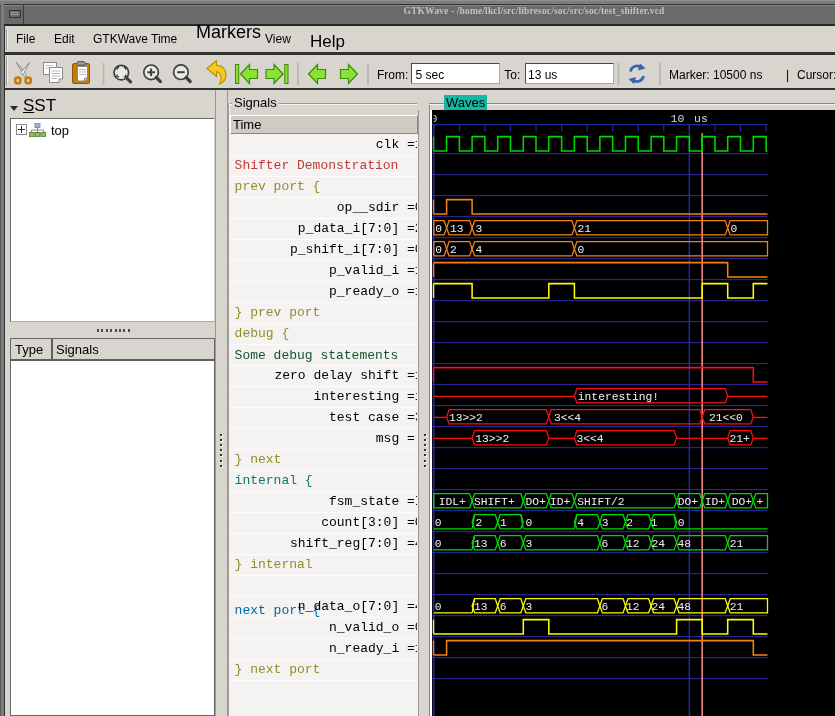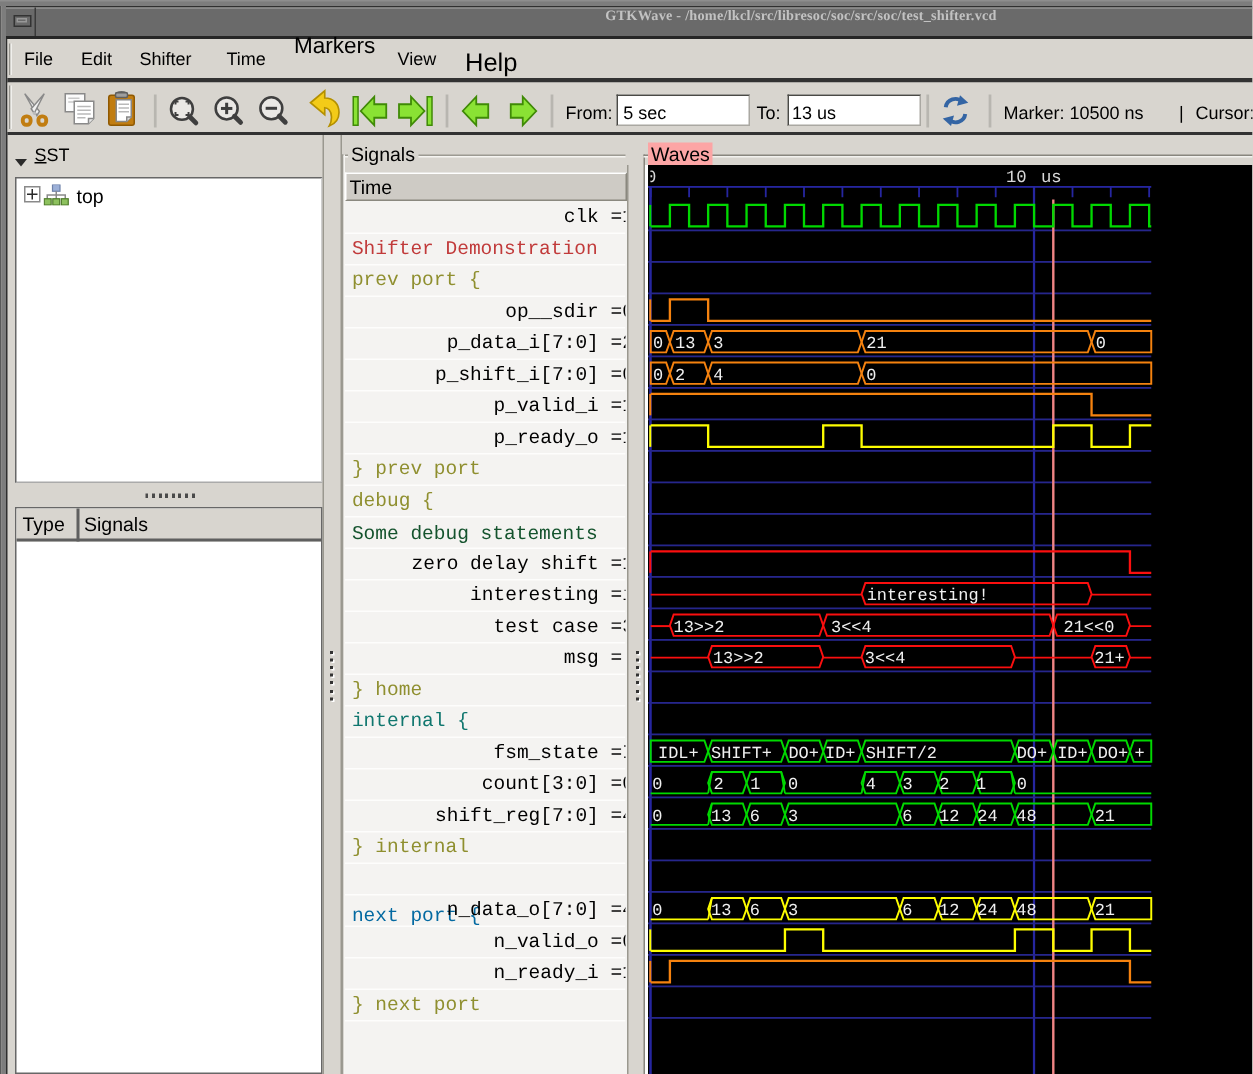--- a/index.html
+++ b/index.html
@@ -20,23 +20,23 @@
 <div class="abs" style="left:11px;top:12px;width:7px;height:3px;border:1px solid #989898"></div>
 <div class="abs" style="left:219px;top:6px;width:630px;text-align:center;font-family:'Liberation Serif',serif;
  font-weight:bold;font-size:9.5px;color:#c2c2c2;letter-spacing:0.15px">GTKWave - /home/lkcl/src/libresoc/soc/src/soc/test_shifter.vcd</div>
 
 <div class="abs" style="left:5px;top:26px;width:830px;height:26px;background:#d8d5cf"></div>
 <div class="abs" style="left:6.2px;top:28.5px;width:1px;height:21px;background:#96948e"></div>
 <div class="abs" style="left:7.2px;top:28.5px;width:1px;height:21px;background:#f0efec"></div>
 <div class="abs" style="left:5px;top:52px;width:830px;height:2.5px;background:#323232"></div>
 <div class="abs" style="left:16px;top:31.5px;font-size:12px">File</div>
 <div class="abs" style="left:54px;top:31.5px;font-size:12px">Edit</div>
-<div class="abs" style="left:93px;top:31.5px;font-size:12px">Shifter</div>
+<div class="abs" style="left:93px;top:31.5px;font-size:12px">GTKWave</div>
 <div class="abs" style="left:151px;top:31.5px;font-size:12px">Time</div>
-<div class="abs" style="left:196px;top:22px;font-size:15px">Markers</div>
+<div class="abs" style="left:196px;top:22px;font-size:18px">Markers</div>
 <div class="abs" style="left:265px;top:31.5px;font-size:12px">View</div>
 <div class="abs" style="left:310px;top:31.5px;font-size:17px">Help</div>
 
 <div class="abs" style="left:5px;top:54.5px;width:830px;height:33px;background:#d8d5cf"></div>
 <div class="abs" style="left:6.2px;top:57px;width:1px;height:29px;background:#96948e"></div>
 <div class="abs" style="left:7.2px;top:57px;width:1px;height:29px;background:#f0efec"></div>
 <div class="abs" style="left:5px;top:87.5px;width:830px;height:2.5px;background:#323232"></div>
 <svg style="position:absolute;left:0;top:0" width="835" height="96" viewBox="0 0 835 96">
     <g stroke="#8a8a8a" stroke-width="1" fill="#f2f2f2">
       <path d="M16.5,62.5 L24.6,77 L26.3,74.2 Z"></path>
@@ -112,21 +112,21 @@
 <div class="abs" style="left:525px;top:62.5px;width:89px;height:21.5px;background:#fff;border:1.5px solid #4a4a46;border-bottom-color:#aaa8a2;border-right-color:#aaa8a2"></div>
 <div class="abs" style="left:528px;top:67.5px;font-size:12px">13 us</div>
 <div class="abs" style="left:669px;top:67.5px;font-size:12px">Marker: 10500 ns</div>
 <div class="abs" style="left:786px;top:67.5px;font-size:12px">|</div>
 <div class="abs" style="left:797px;top:67.5px;font-size:12px;white-space:pre">Cursor: 13 us</div>
 
 <div class="abs" style="left:9.5px;top:100px;width:7px;height:6px">
  <svg width="8" height="6">
       <path d="M0,0 L8,0 L4,5 Z" fill="#2a2a2a"></path>
     </svg></div>
-<div class="abs" style="left:23px;top:95.5px;font-size:12px"><span style="text-decoration:underline">S</span>ST</div>
+<div class="abs" style="left:23px;top:95.5px;font-size:17px"><span style="text-decoration:underline">S</span>ST</div>
 <div class="abs" style="left:10px;top:118px;width:205px;height:204px;background:#fff;border:1px solid #676767;border-bottom-color:#aaa;border-right-color:#cfcfcf"></div>
 
 <div class="abs" style="left:16px;top:123.5px;width:11px;height:11px;border:1px solid #8a8a8a;background:#fff"></div>
 <div class="abs" style="left:18px;top:128.5px;width:7px;height:1px;background:#2a2a2a"></div>
 <div class="abs" style="left:21px;top:125.5px;width:1px;height:7px;background:#2a2a2a"></div>
 <div class="abs" style="left:29px;top:123px;width:17px;height:14px">
 <svg width="17" height="14" viewBox="0 0 17 14">
 <rect x="6" y="0" width="5" height="4.5" fill="#9cb0d8" stroke="#6e82aa" stroke-width="0.8"></rect>
 <path d="M8.5,4.5 L8.5,7 M2.5,9.5 L2.5,7 L14.5,7 L14.5,9.5 M8.5,7 L8.5,9.5" stroke="#8a8a8a" fill="none"></path>
 <rect x="0.5" y="9.5" width="4.6" height="4.2" fill="#8dc15e" stroke="#4e7a2a" stroke-width="0.8"></rect>
@@ -223,21 +223,21 @@
       <div style="position:absolute;left:290.0px;top:241.5px;color:#000;white-space:pre">p_shift_i[7:0] =0</div>
       <div style="position:absolute;left:329.0px;top:262.5px;color:#000;white-space:pre">p_valid_i =1</div>
       <div style="position:absolute;left:329.0px;top:283.5px;color:#000;white-space:pre">p_ready_o =1</div>
       <div style="position:absolute;left:234.6px;top:304.5px;color:#8f8f2f;white-space:pre">} prev port</div>
       <div style="position:absolute;left:234.6px;top:325.5px;color:#8f8f2f;white-space:pre">debug {</div>
       <div style="position:absolute;left:234.6px;top:348px;color:#14532d;white-space:pre">Some debug statements</div>
       <div style="position:absolute;left:274.4px;top:367.5px;color:#000;white-space:pre">zero delay shift =1</div>
       <div style="position:absolute;left:313.4px;top:388.5px;color:#000;white-space:pre">interesting =interesting!</div>
       <div style="position:absolute;left:329.0px;top:409.5px;color:#000;white-space:pre">test case =3&lt;&lt;4</div>
       <div style="position:absolute;left:375.8px;top:430.5px;color:#000;white-space:pre">msg =</div>
-      <div style="position:absolute;left:234.6px;top:451.5px;color:#8f8f2f;white-space:pre">} home</div>
+      <div style="position:absolute;left:234.6px;top:451.5px;color:#8f8f2f;white-space:pre">} next</div>
       <div style="position:absolute;left:234.6px;top:472.5px;color:#0f766e;white-space:pre">internal {</div>
       <div style="position:absolute;left:329.0px;top:493.5px;color:#000;white-space:pre">fsm_state =ID+</div>
       <div style="position:absolute;left:321.2px;top:514.5px;color:#000;white-space:pre">count[3:0] =0</div>
       <div style="position:absolute;left:290.0px;top:535.5px;color:#000;white-space:pre">shift_reg[7:0] =48</div>
       <div style="position:absolute;left:234.6px;top:556.5px;color:#8f8f2f;white-space:pre">} internal</div>
       <div style="position:absolute;left:234.6px;top:603px;color:#0369a1;white-space:pre">next port {</div>
       <div style="position:absolute;left:297.8px;top:598.5px;color:#000;white-space:pre">n_data_o[7:0] =48</div>
       <div style="position:absolute;left:329.0px;top:619.5px;color:#000;white-space:pre">n_valid_o =0</div>
       <div style="position:absolute;left:329.0px;top:640.5px;color:#000;white-space:pre">n_ready_i =1</div>
       <div style="position:absolute;left:234.6px;top:661.5px;color:#8f8f2f;white-space:pre">} next port</div>
@@ -426,13 +426,13 @@
     <text x="651.5" y="610.3" font-family="Liberation Mono, monospace" font-size="11.3" fill="#f0f0f0">24</text>
     <text x="677.5" y="610.3" font-family="Liberation Mono, monospace" font-size="11.3" fill="#f0f0f0">48</text>
     <text x="729.8" y="610.3" font-family="Liberation Mono, monospace" font-size="11.3" fill="#f0f0f0">21</text>
     <path d="M433.8,633.9 L523.3,633.9 L523.3,619.6 L548.8,619.6 L548.8,633.9 L676.6,633.9 L676.6,619.6 L702.2,619.6 L702.2,633.9 L727.7,633.9 L727.7,619.6 L753.3,619.6 L753.3,633.9 L767.5,633.9" fill="none" stroke="#fdfd00" stroke-width="1.55"></path>
     <line x1="433.5" y1="619.6" x2="433.5" y2="633.9" stroke="#fdfd00" stroke-width="1.4"></line>
     <path d="M433.8,654.9 L446.6,654.9 L446.6,640.6 L753.3,640.6 L753.3,654.9 L767.5,654.9" fill="none" stroke="#f5820f" stroke-width="1.55"></path>
     <line x1="433.5" y1="640.6" x2="433.5" y2="654.9" stroke="#f5820f" stroke-width="1.4"></line>
   </svg>
 <div class="abs" style="left:429.3px;top:102.5px;width:406px;height:1px;background:#88867e"></div>
 <div class="abs" style="left:429.3px;top:103.5px;width:406px;height:1px;background:#f2f1ee"></div>
-<div class="abs" style="left:432px;top:95px;background:#fca5a5;padding:0 2px">Waves</div>
+<div class="abs" style="left:444px;top:95px;background:#14b8a6;padding:0 2px">Waves</div>
 
 </body></html>

